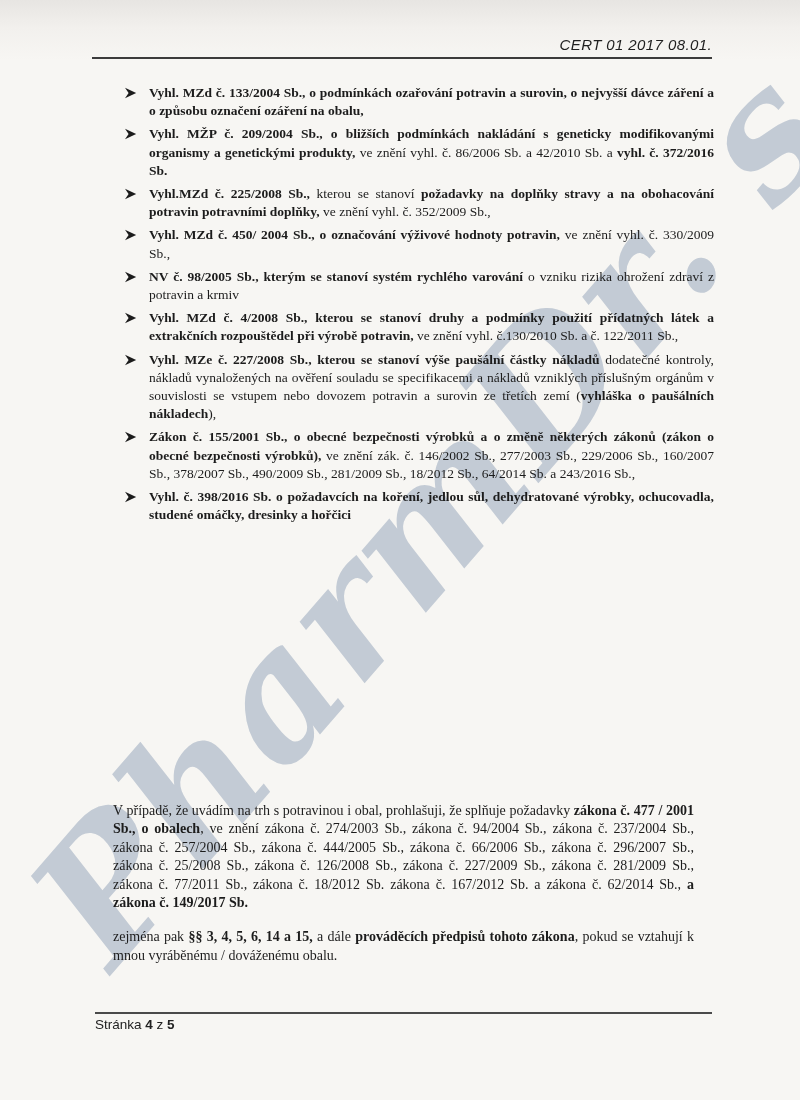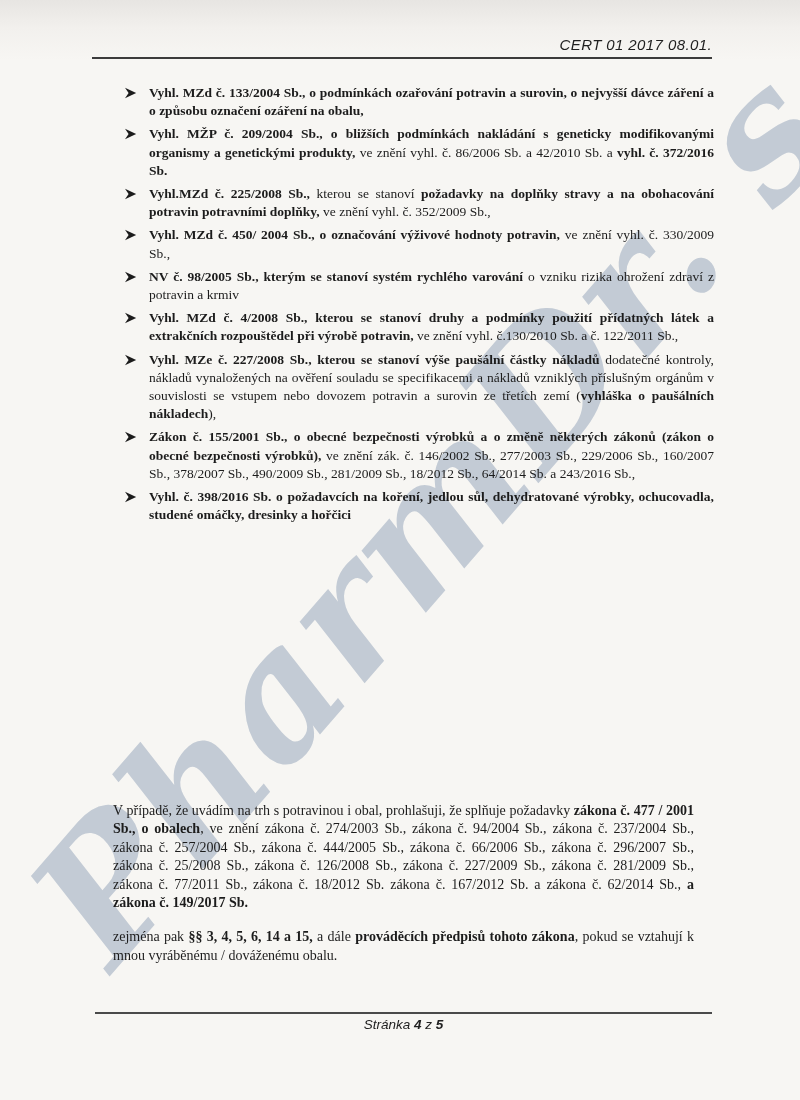--- a/index.html
+++ b/index.html
@@ -53,23 +53,23 @@
     font-size:14px;line-height:18.4px;
   }
   .decl p{margin:16px;text-align:justify;}
   .b{font-weight:bold;}
   .footer-rule{
     position:absolute;top:1012px;left:95px;width:617px;height:1.5px;
     background:#4a4a4a;
   }
   .footer{
     position:absolute;top:1017px;left:95px;width:617px;
-    text-align:center;
+    text-align:left;
     font-family:"Liberation Sans", sans-serif;
-    font-size:13.5px;color:#222;font-style:italic;
+    font-size:13.5px;color:#222;
   }
 </style>
 </head>
 <body>
 
 <div class="page">
 
   <div class="watermark">PharmDr. s.r.o.</div>
 
   <div class="content">

